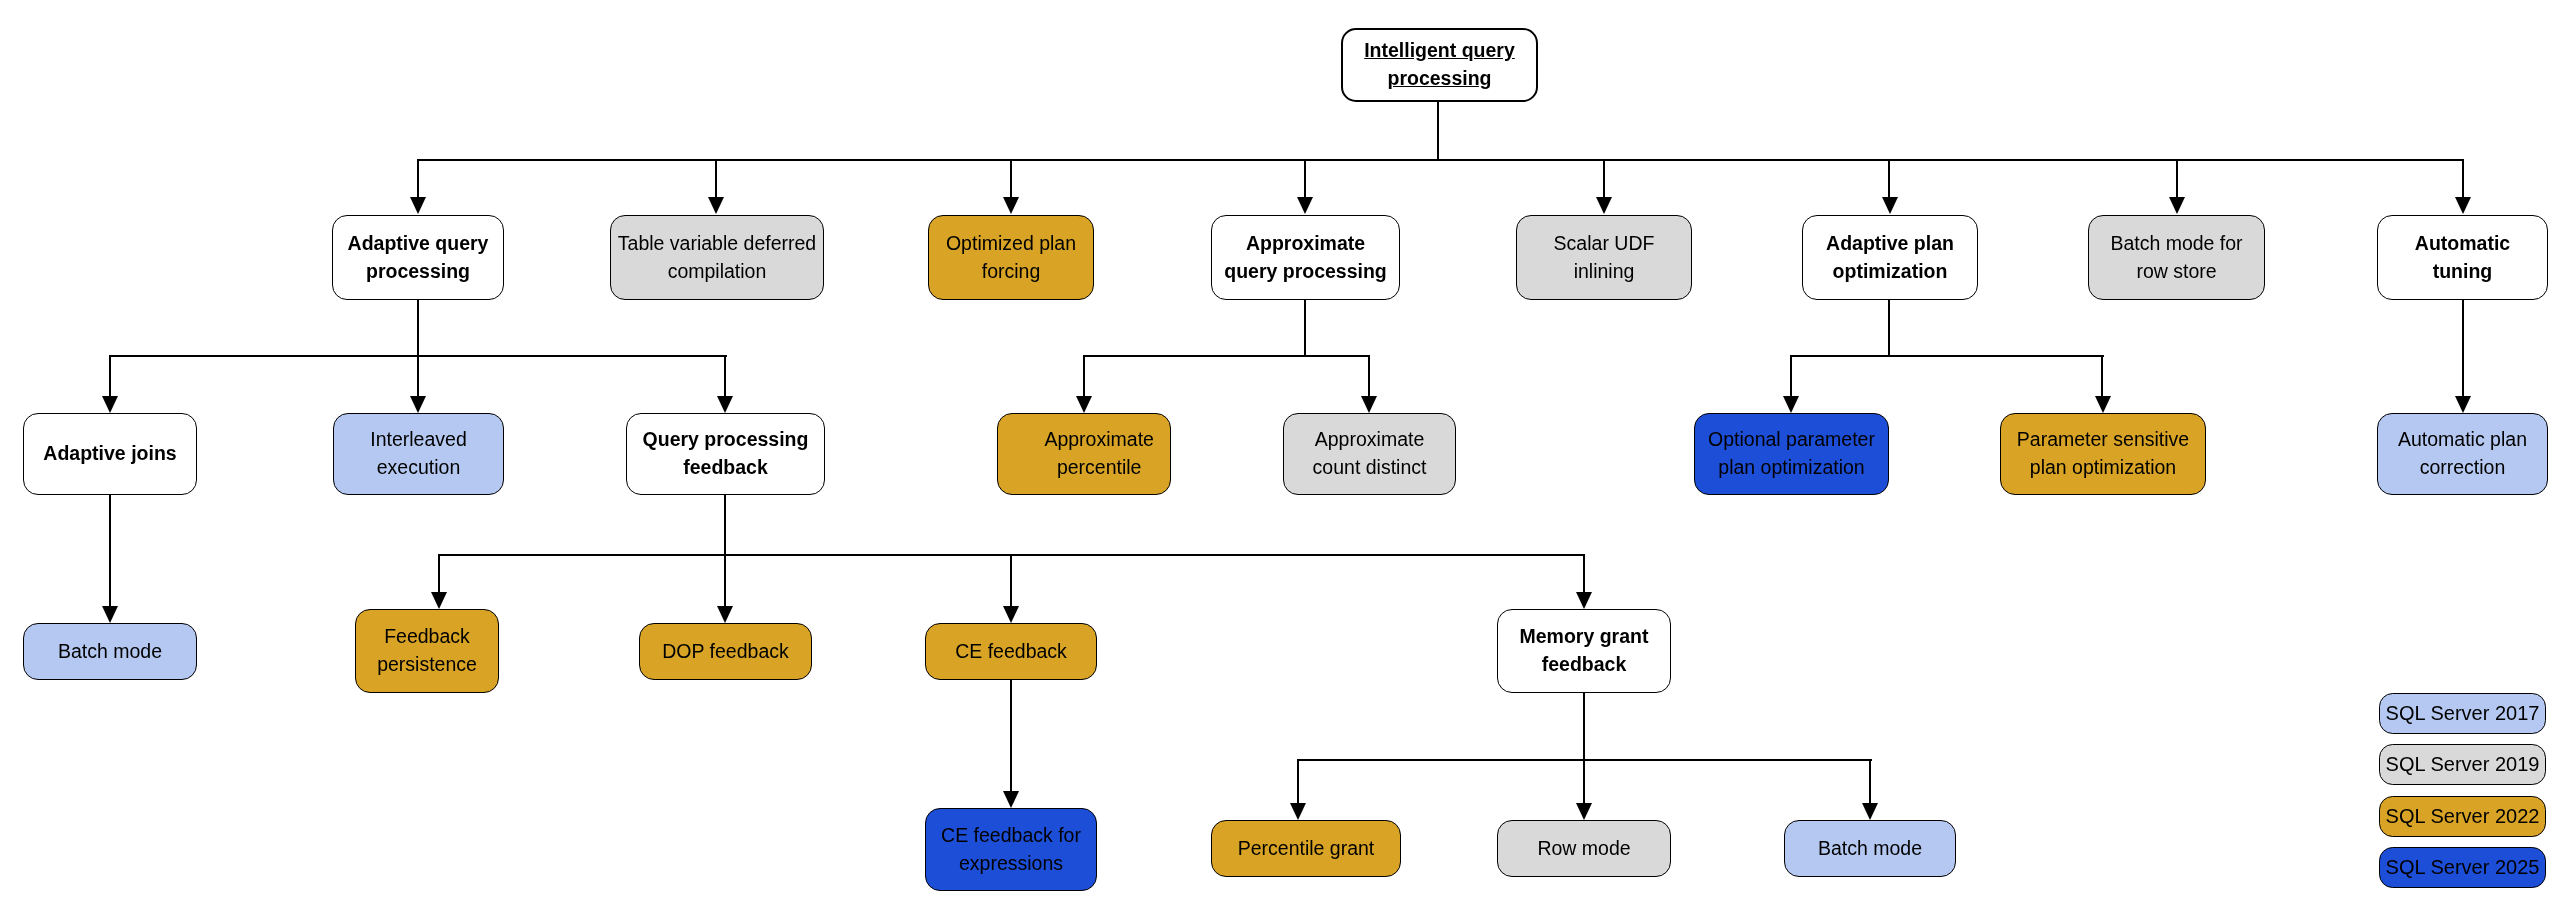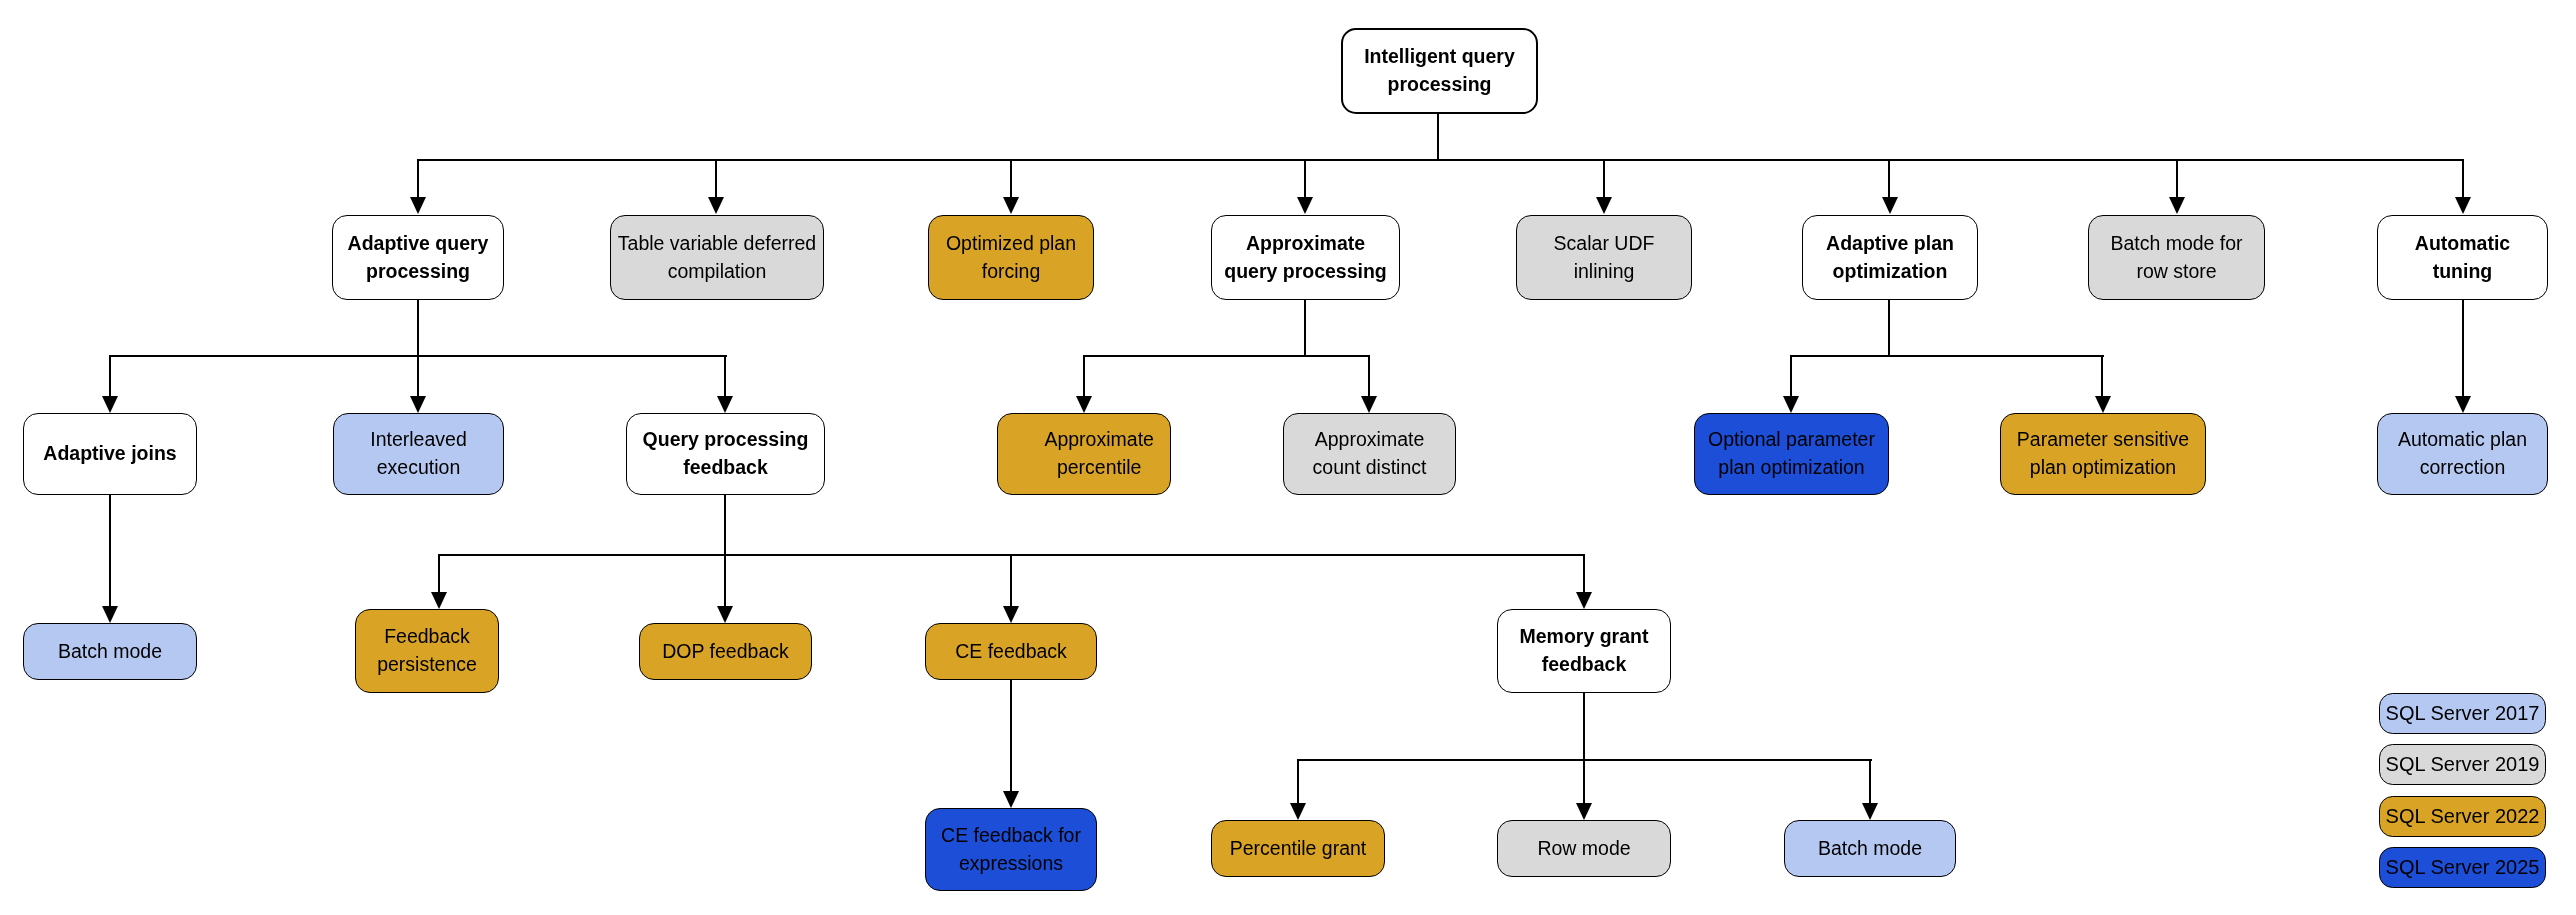--- a/index.html
+++ b/index.html
@@ -93,21 +93,21 @@
 
   <div class="vline" style="left:1583px;top:693px;height:68px;"></div>
   <div class="hline" style="left:1297px;top:759px;width:575px;"></div>
   <div class="vline" style="left:1297px;top:759px;height:45px;"></div>
   <div class="arrow" style="left:1290px;top:803px;"></div>
   <div class="vline" style="left:1583px;top:759px;height:45px;"></div>
   <div class="arrow" style="left:1576px;top:803px;"></div>
   <div class="vline" style="left:1869px;top:759px;height:45px;"></div>
   <div class="arrow" style="left:1862px;top:803px;"></div>
 
-  <div class="node white bold rootbox" style="left:1341px;top:27.5px;width:197px;height:86px;">Intelligent query processing</div>
+  <div class="node white bold rootbox" style="left:1341px;top:27.5px;width:197px;height:74px;text-decoration:underline;">Intelligent query processing</div>
 
   <div class="node white bold" style="left:332px;top:215px;width:172px;height:85px;">Adaptive query processing</div>
   <div class="node gray" style="left:610px;top:215px;width:214px;height:85px;">Table variable deferred compilation</div>
   <div class="node gold" style="left:928px;top:215px;width:166px;height:85px;">Optimized plan forcing</div>
   <div class="node white bold" style="left:1211px;top:215px;width:189px;height:85px;">Approximate query processing</div>
   <div class="node gray" style="left:1516px;top:215px;width:176px;height:85px;">Scalar UDF inlining</div>
   <div class="node white bold" style="left:1802px;top:215px;width:176px;height:85px;">Adaptive plan optimization</div>
   <div class="node white bold" style="left:2377px;top:215px;width:171px;height:85px;">Automatic tuning</div>
   <div class="node gray" style="left:2088px;top:215px;width:177px;height:85px;">Batch mode for row store</div>
 
@@ -120,21 +120,21 @@
   <div class="node gold" style="left:2000px;top:413px;width:206px;height:82px;">Parameter sensitive plan optimization</div>
   <div class="node blue" style="left:2377px;top:413px;width:171px;height:82px;">Automatic plan correction</div>
 
   <div class="node blue" style="left:23px;top:623px;width:174px;height:57px;">Batch mode</div>
   <div class="node gold" style="left:355px;top:609px;width:144px;height:84px;">Feedback persistence</div>
   <div class="node gold" style="left:639px;top:623px;width:173px;height:57px;">DOP feedback</div>
   <div class="node gold" style="left:925px;top:623px;width:172px;height:57px;">CE feedback</div>
   <div class="node white bold" style="left:1497px;top:609px;width:174px;height:84px;">Memory grant feedback</div>
 
   <div class="node green" style="left:925px;top:808px;width:172px;height:83px;">CE feedback for expressions</div>
-  <div class="node gold" style="left:1211px;top:820px;width:174px;height:57px;">Percentile grant</div>
+  <div class="node gold" style="left:1211px;top:820px;width:190px;height:57px;">Percentile grant</div>
   <div class="node gray" style="left:1497px;top:820px;width:174px;height:57px;">Row mode</div>
   <div class="node blue" style="left:1784px;top:820px;width:172px;height:57px;">Batch mode</div>
 
   <div class="legend-item blue" style="left:2379px;top:693px;">SQL Server 2017</div>
   <div class="legend-item gray" style="left:2379px;top:744px;">SQL Server 2019</div>
   <div class="legend-item gold" style="left:2379px;top:796px;">SQL Server 2022</div>
   <div class="legend-item green" style="left:2379px;top:847px;">SQL Server 2025</div>
 
 </div>
 

